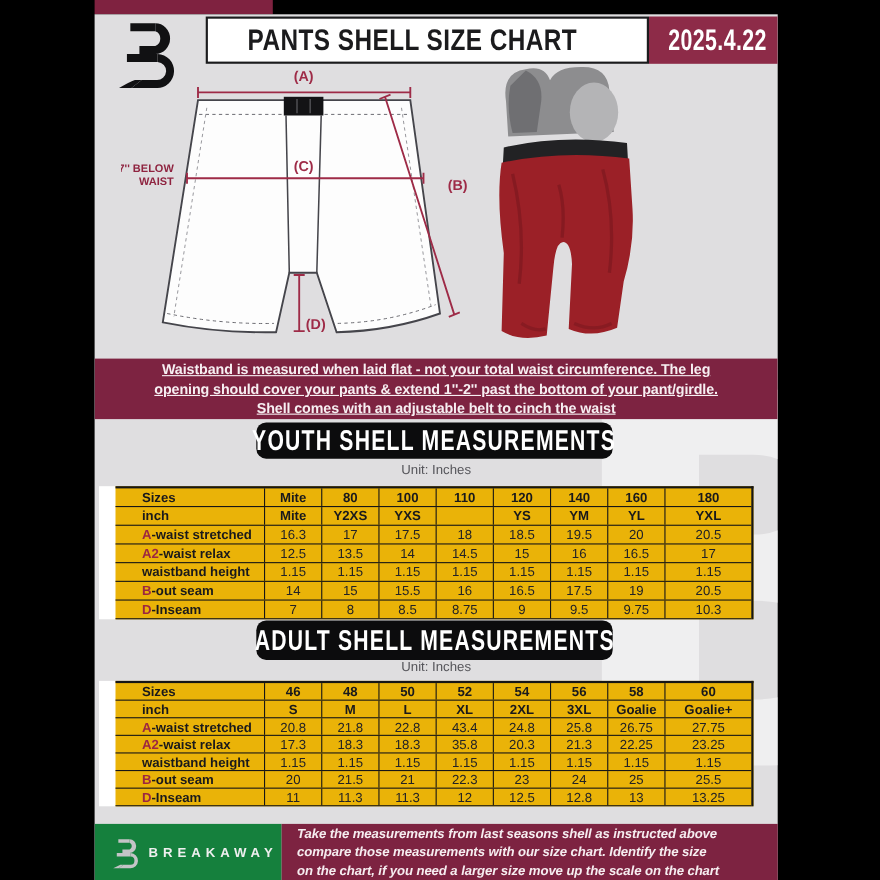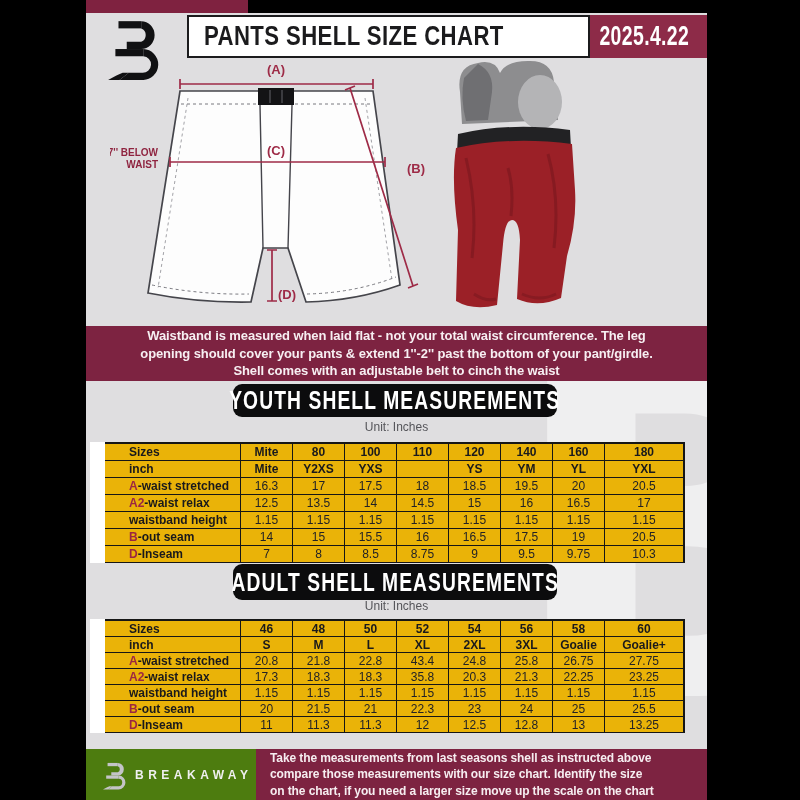--- a/index.html
+++ b/index.html
@@ -6,36 +6,36 @@
   *{box-sizing:border-box;}
   .page{position:relative;width:800px;height:800px;background:#000;overflow:hidden;
         font-family:"Liberation Sans",sans-serif;}
   .top-tab{position:absolute;left:86px;top:0;width:162px;height:13px;background:#7f2240;}
   .content{position:absolute;left:86px;top:13px;width:621px;height:787px;background:#dfdee0;overflow:hidden;}
   .watermark{position:absolute;left:418px;top:338px;font-family:"DejaVu Sans",sans-serif;
              font-weight:bold;font-size:470px;line-height:0.78;color:rgba(255,255,255,0.5);z-index:0;}
   .abs{position:absolute;}
   
   .title-box{left:101px;top:2px;width:403px;height:43px;background:#fff;border:2.5px solid #1b1b1d;
-             display:flex;align-items:center;padding-left:15px;}
+             display:flex;align-items:center;padding-left:36px;}
   .title-text{font-size:27px;font-weight:bold;color:#1b1b1d;white-space:nowrap;
               transform:scaleX(0.82);transform-origin:left center;letter-spacing:0.5px;}
   .date-box{left:504px;top:2px;width:117px;height:43px;background:#8d2b48;display:flex;
-            align-items:center;justify-content:flex-end;}
+            align-items:center;justify-content:flex-start;}
   .date-text{font-size:27px;font-weight:bold;color:#fff;white-space:nowrap;
              transform:scaleX(0.72);letter-spacing:0.5px;}
   
   .diagram{left:24px;top:45px;width:320px;height:260px;}
   .pants{left:362px;top:45px;width:130px;height:262px;}
   .photo-note{left:510px;top:76px;width:110px;color:#8f2440;font-size:10.5px;font-weight:bold;
               line-height:13px;letter-spacing:0.2px;}
   
   .banner{left:0;top:313px;width:621px;height:55px;background:#7d2341;color:#f7eff2;
           display:flex;flex-direction:column;justify-content:center;text-align:center;}
-  .banner div{font-size:13px;font-weight:bold;line-height:17.5px;white-space:nowrap;letter-spacing:-0.1px;}
+  .banner div{font-size:13px;font-weight:bold;line-height:17.5px;white-space:nowrap;letter-spacing:-0.1px;text-decoration:underline;}
   
   .section-box{width:324px;background:#0c0c0d;border-radius:9px;display:flex;align-items:center;
                justify-content:center;}
   .youth-box{left:147px;top:371px;height:33px;}
   .adult-box{left:147px;top:551px;height:36px;}
   .section-title{color:#fff;font-size:26px;font-weight:bold;white-space:nowrap;
                  transform:scaleX(0.74);letter-spacing:1.5px;}
   .unit{left:0;width:621px;text-align:center;font-size:12px;color:#55555a;}
   .unit-youth{top:407px;}
   .unit-adult{top:586px;}
@@ -51,25 +51,25 @@
          border-bottom:1.7px solid #161616;}
   .tbl-youth .t-row{height:17px;line-height:15px;}
   .tbl-adult .t-row{height:16px;line-height:14px;}
   .t-cell{font-size:12px;color:#222226;text-align:center;overflow:hidden;border-left:1.6px solid #161616;
           align-self:stretch;display:flex;align-items:center;justify-content:center;}
   .t-label{border-left:none;justify-content:flex-start;padding-left:24px;font-weight:bold;
            color:#19191c;}
   .t-head{font-weight:bold;color:#19191c;}
   .t-prefix{color:#9c2742;}
   
-  .footer-black{left:0;top:736px;width:170px;height:51px;background:#4d7c0f;display:flex;
+  .footer-black{left:0;top:736px;width:170px;height:51px;background:#15803d;display:flex;
                 align-items:center;padding-left:16px;}
   .brand-text{color:#efefef;font-size:12px;font-weight:bold;letter-spacing:4.5px;margin-left:7px;white-space:nowrap;}
   .footer-maroon{left:170px;top:736px;width:504px;height:51px;background:#7d2341;color:#f6edf0;
-                 display:flex;flex-direction:column;justify-content:center;padding-left:14px;}
+                 display:flex;flex-direction:column;justify-content:center;padding-left:14px;font-style:italic;}
   .footer-maroon div{font-size:12px;font-weight:bold;line-height:16.3px;white-space:nowrap;letter-spacing:-0.1px;}
   svg text{font-family:"Liberation Sans",sans-serif;}
   .m-label{font-size:13px;font-weight:bold;fill:#9e2b47;}
   .m-note{font-size:10px;font-weight:bold;fill:#8f2440;}
 </style>
 </head>
 <body>
 
 <div class="page">
   <div class="top-tab"></div>

